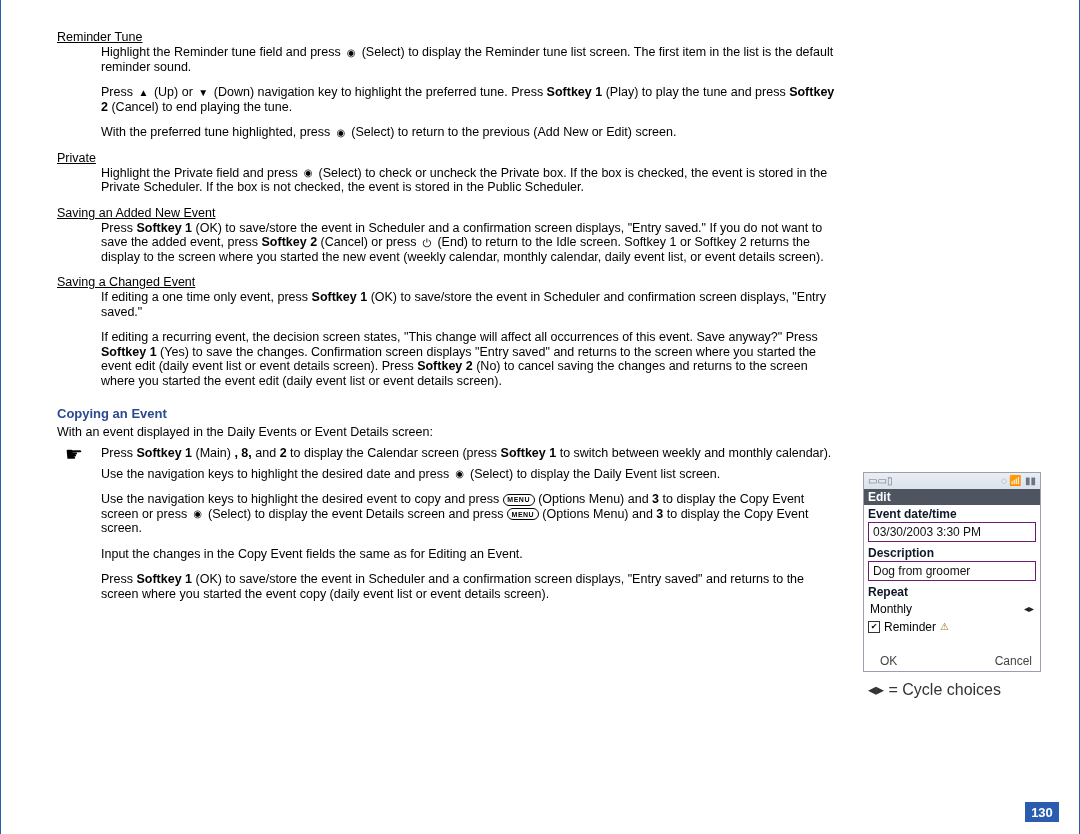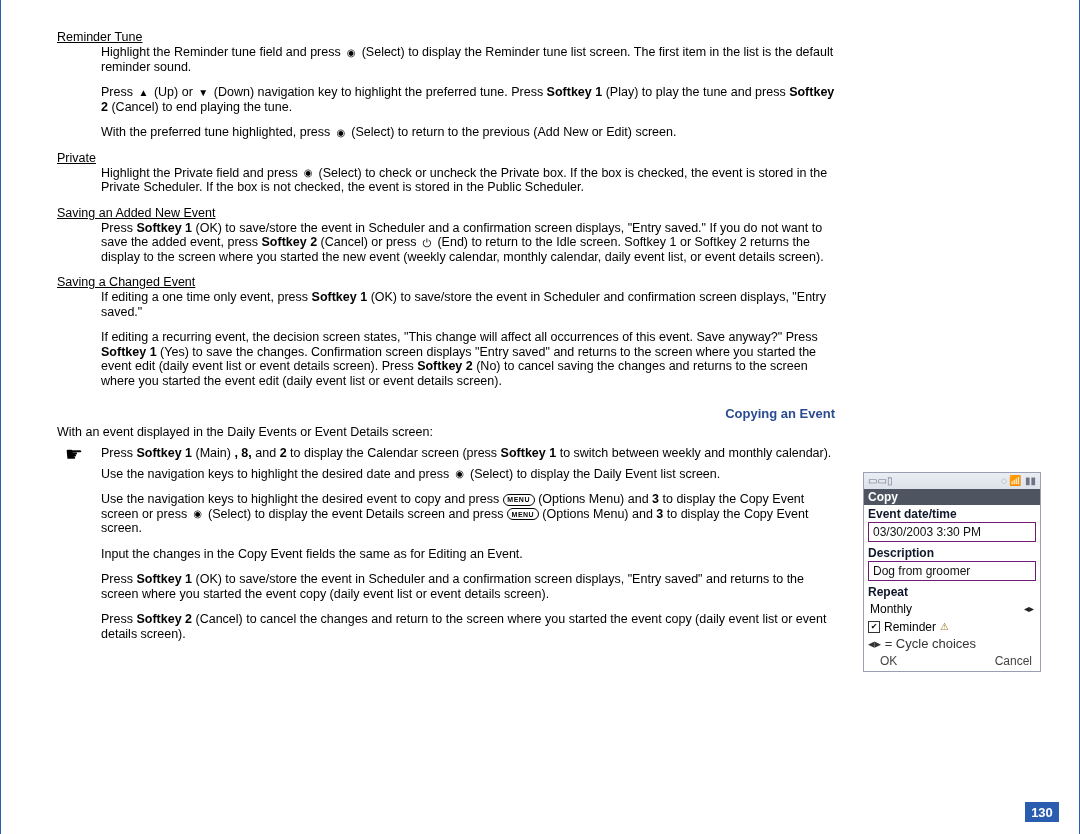--- a/index.html
+++ b/index.html
@@ -35,21 +35,20 @@
     font-size: 12.5px;
     line-height: 14.5px;
     margin: 0 0 5px 36px;
   }
   .gap { height: 6px; }
   .heading-copy {
     color: #2a4b8f;
     font-weight: 700;
     font-size: 13px;
     margin: 18px 0 4px -8px;
-    text-align: right;
   }
   .subintro {
     font-size: 12.5px;
     line-height: 14.5px;
     margin: 0 0 6px -8px;
   }
   .hand-row {
     display: flex;
     align-items: flex-start;
     margin-bottom: 6px;
@@ -153,23 +152,24 @@
   .phone .reminder-row {
     display:flex;align-items:center;gap:4px;padding:1px 4px;
   }
   .phone .checkbox {
     width: 10px;height:10px;border:1px solid #333;display:inline-flex;align-items:center;justify-content:center;font-size:8px;line-height:8px;
   }
   .phone .warn {
     color:#9e7a28;font-size:10px;
   }
   .phone .foot-note {
-    font-size: 13px;
+    font-size: 16px;
     color:#333;
     padding: 0 4px;
+    margin-top: 46px;
   }
 
   .inline-icon {
     display:inline-flex;
     align-items:center;
     justify-content:center;
     width:14px;height:12px;
     vertical-align:middle;
     font-size:10px;
     line-height:10px;
@@ -299,34 +299,29 @@
     <p class="body-text">
       <span>Input the changes in the Copy Event fields the same as for Editing an Event.</span>
     </p>
     <div class="gap"></div>
     <p class="body-text">
       <span>Press </span>
       <b>Softkey 1</b>
       <span> (OK) to save/store the event in Scheduler and a confirmation screen displays, "Entry saved" and returns to the screen where you started the event copy (daily event list or event details screen).</span>
     </p>
     <div class="gap"></div>
-    <p class="body-text">
-      <span>Press </span>
-      <b>Softkey 2</b>
-      <span> (Cancel) to cancel the changes and return to the screen where you started the event copy (daily event list or event details screen).</span>
-    </p>
     <div class="gap"></div>
   </div>
 
   <div class="phone">
     <div class="statusbar">
       <span>▭▭▯</span>
       <span>◌ 📶 ▮▮</span>
     </div>
-    <div class="titlebar">Copy</div>
+    <div class="titlebar">Edit</div>
     <div class="lbl">Event date/time</div>
     <div class="section">
       <div class="cell date-cell">03/30/2003 3:30 PM</div>
     </div>
     <div class="lbl">Description</div>
     <div class="section">
       <div class="cell">Dog from groomer</div>
     </div>
     <div class="lbl">Repeat</div>
     <div class="repeat-row">

